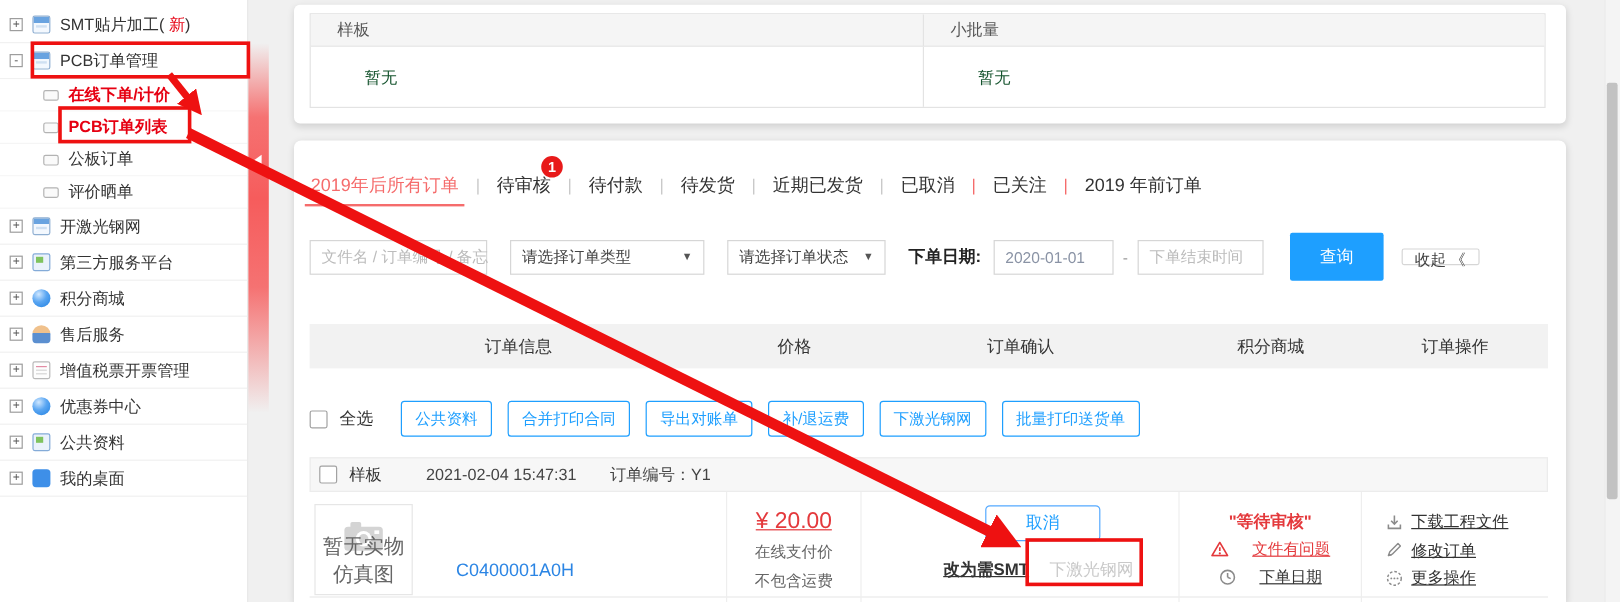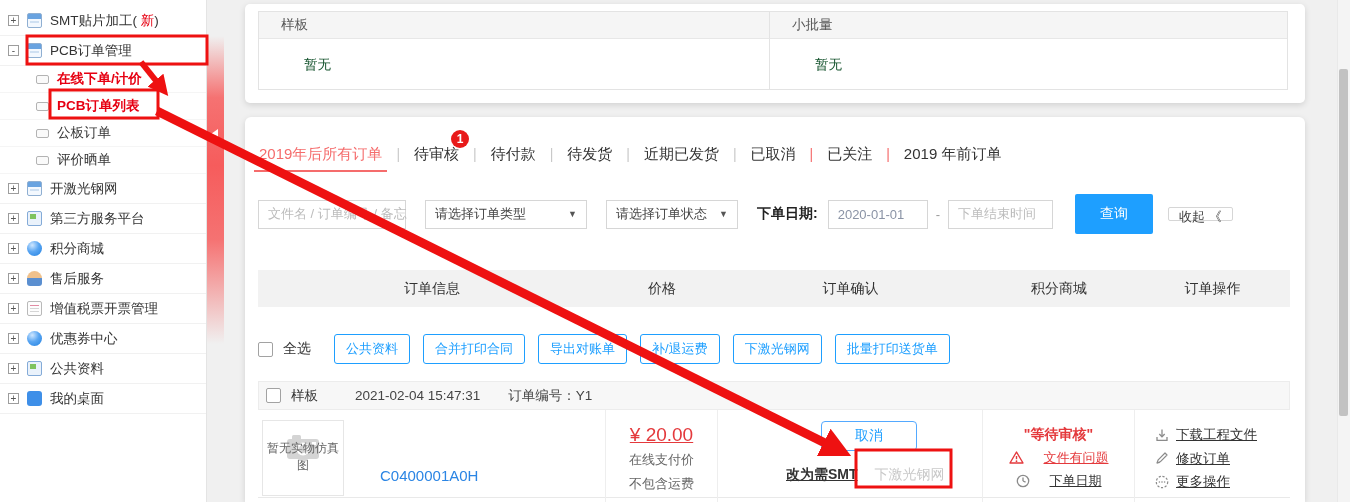--- a/index.html
+++ b/index.html
@@ -67,21 +67,21 @@
   .group-head{margin-top:17px;height:29px;background:#f7f7f7;border:1px solid #ececec;display:flex;align-items:center;font-size:13.5px;color:#333;padding-left:7px;box-sizing:border-box}
   .group-type{margin-left:10px}
   .group-time{margin-left:37px;color:#444}
   .group-no{margin-left:28px;color:#444}
   .row{display:grid;grid-template-columns:348px 112px 265px 152px 155px;border-bottom:1px solid #e9e9e9;height:87px}
   .cellr{border-right:1px solid #eeeeee}
   
   .c-info{display:flex;padding-top:10px;box-sizing:border-box}
   .imgbox{flex:none;width:80px;height:74px;border:1px solid #e6e6e6;margin-left:4px;position:relative}
   .imgbox .cam{position:absolute;left:50%;top:13px;transform:translateX(-50%)}
-  .imgbox .cap{position:absolute;bottom:21px;width:100%;text-align:center;font-size:12px;color:#666}
+  .imgbox .cap{position:absolute;bottom:5px;width:100%;text-align:center;font-size:17px;color:#666}
   .info{margin-left:36px;font-size:13px;color:#666;line-height:22.5px;white-space:pre}
   .code{color:#2b85e4;font-size:15px;cursor:pointer}
   
   .c-price{text-align:center;padding-top:12px;font-size:13px;color:#666;line-height:24px;box-sizing:border-box}
   .price{color:#e4393c;font-size:19px;text-decoration:underline;line-height:26px;cursor:pointer}
   
   .btn-cancel{display:block;width:96px;height:30px;margin:11px 0 0 103px;background:#fff;border:1px solid #54a9ff;border-radius:4px;color:#1E9FFF;font-size:14px;cursor:pointer}
   .confirm-links{display:flex;margin:15px 0 0 68px;gap:17px;font-size:14px;align-items:center}
   .lnk-smt{color:#333;font-weight:bold;text-decoration:underline;cursor:pointer}
   .lnk-laser{color:#c9c9c9;cursor:pointer}

